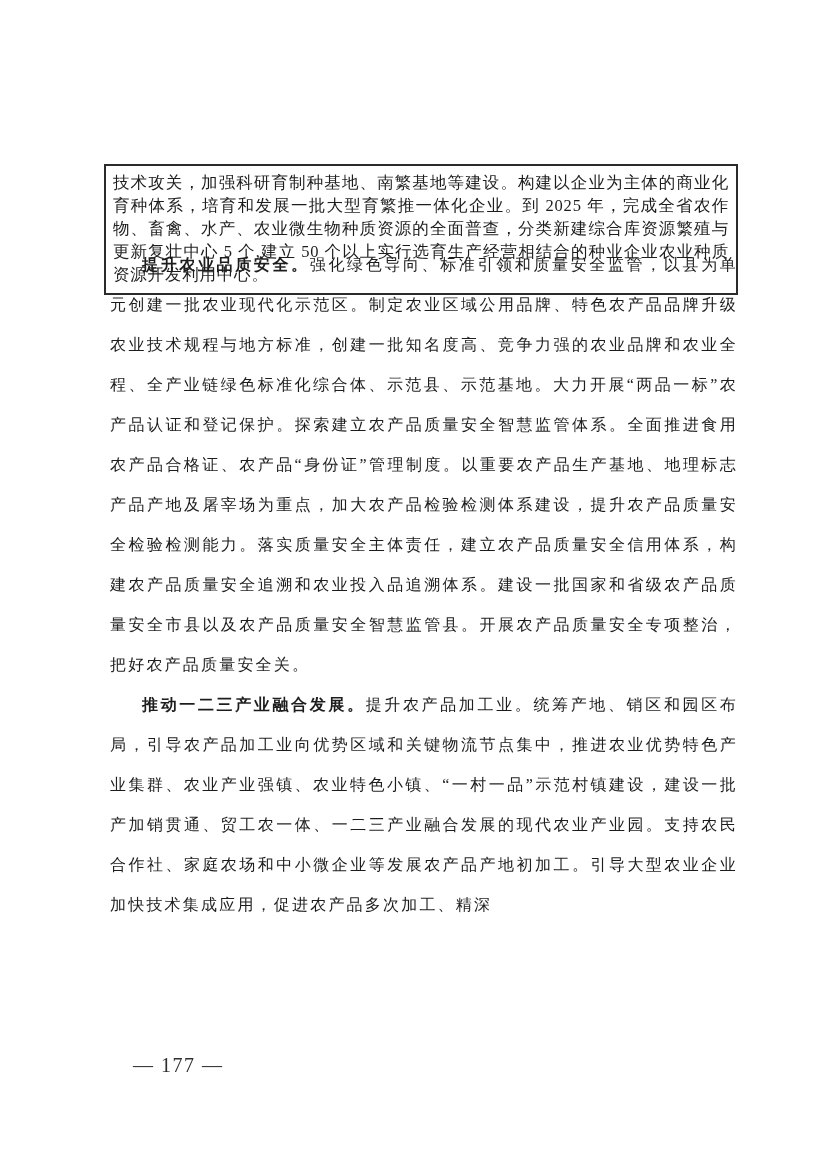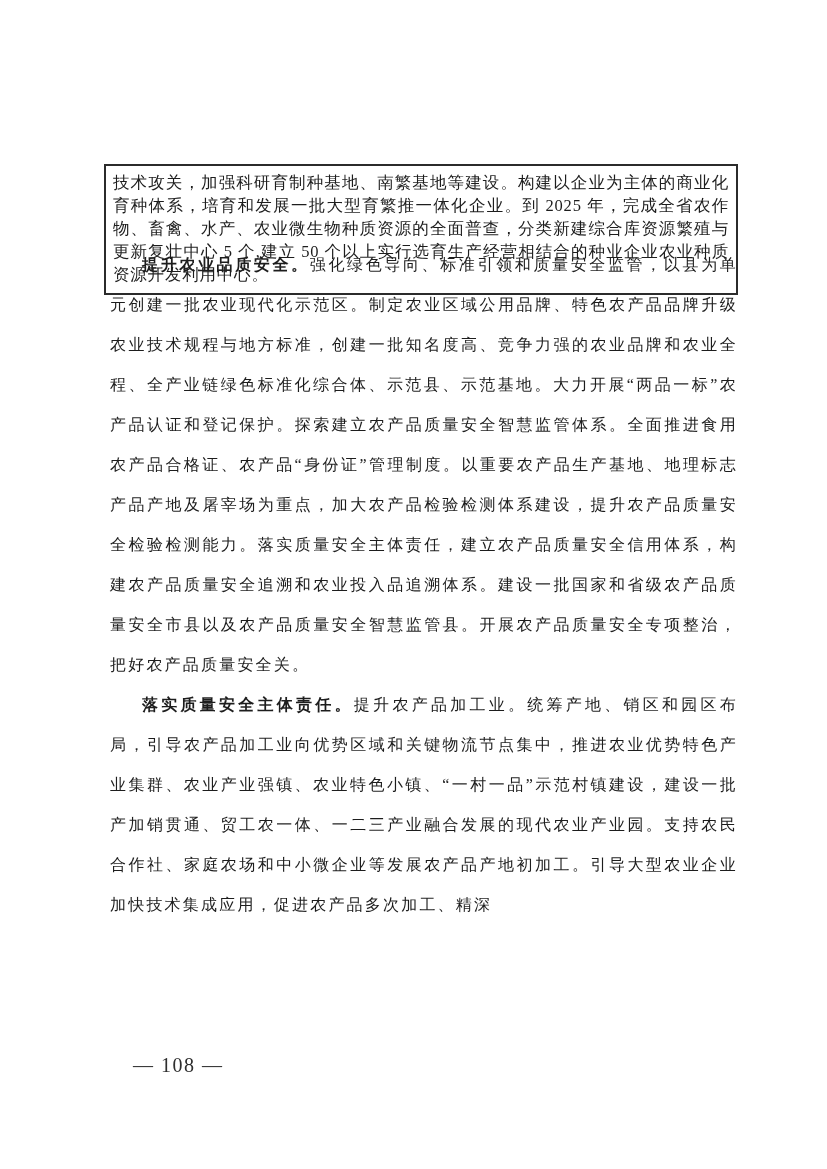--- a/index.html
+++ b/index.html
@@ -66,20 +66,20 @@
 <body>
 
 <div class="page">
 
   <div class="callout">
     <p>技术攻关，加强科研育制种基地、南繁基地等建设。构建以企业为主体的商业化育种体系，培育和发展一批大型育繁推一体化企业。到 2025 年，完成全省农作物、畜禽、水产、农业微生物种质资源的全面普查，分类新建综合库资源繁殖与更新复壮中心 5 个,建立 50 个以上实行选育生产经营相结合的种业企业农业种质资源开发利用中心。</p>
   </div>
 
   <div class="body-text">
     <p class="para"><span class="heading">提升农业品质安全。</span><span>强化绿色导向、标准引领和质量安全监管，以县为单元创建一批农业现代化示范区。制定农业区域公用品牌、特色农产品品牌升级农业技术规程与地方标准，创建一批知名度高、竞争力强的农业品牌和农业全程、全产业链绿色标准化综合体、示范县、示范基地。大力开展“两品一标”农产品认证和登记保护。探索建立农产品质量安全智慧监管体系。全面推进食用农产品合格证、农产品“身份证”管理制度。以重要农产品生产基地、地理标志产品产地及屠宰场为重点，加大农产品检验检测体系建设，提升农产品质量安全检验检测能力。落实质量安全主体责任，建立农产品质量安全信用体系，构建农产品质量安全追溯和农业投入品追溯体系。建设一批国家和省级农产品质量安全市县以及农产品质量安全智慧监管县。开展农产品质量安全专项整治，把好农产品质量安全关。</span></p>
-    <p class="para"><span class="heading">落实质量安全主体责任。</span><span>提升农产品加工业。统筹产地、销区和园区布局，引导农产品加工业向优势区域和关键物流节点集中，推进农业优势特色产业集群、农业产业强镇、农业特色小镇、“一村一品”示范村镇建设，建设一批产加销贯通、贸工农一体、一二三产业融合发展的现代农业产业园。支持农民合作社、家庭农场和中小微企业等发展农产品产地初加工。引导大型农业企业加快技术集成应用，促进农产品多次加工、精深</span></p>
+    <p class="para"><span class="heading">推动一二三产业融合发展。</span><span>提升农产品加工业。统筹产地、销区和园区布局，引导农产品加工业向优势区域和关键物流节点集中，推进农业优势特色产业集群、农业产业强镇、农业特色小镇、“一村一品”示范村镇建设，建设一批产加销贯通、贸工农一体、一二三产业融合发展的现代农业产业园。支持农民合作社、家庭农场和中小微企业等发展农产品产地初加工。引导大型农业企业加快技术集成应用，促进农产品多次加工、精深</span></p>
   </div>
 
   <div class="footer">
-    <span>— 108 —</span>
+    <span>— 177 —</span>
   </div>
 
 </div>
 
 </body></html>

